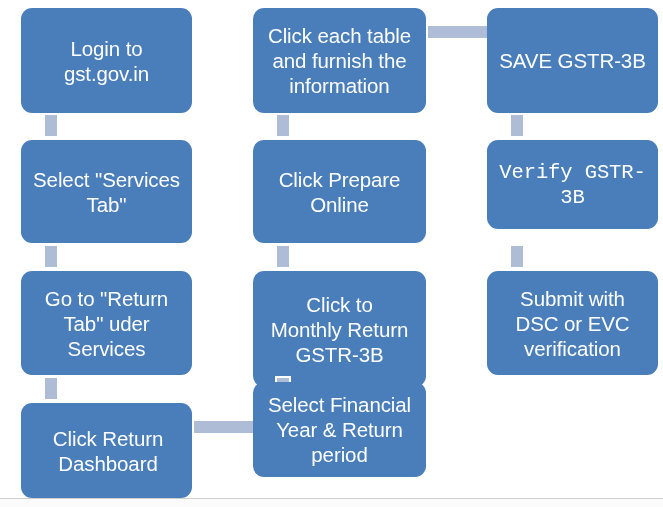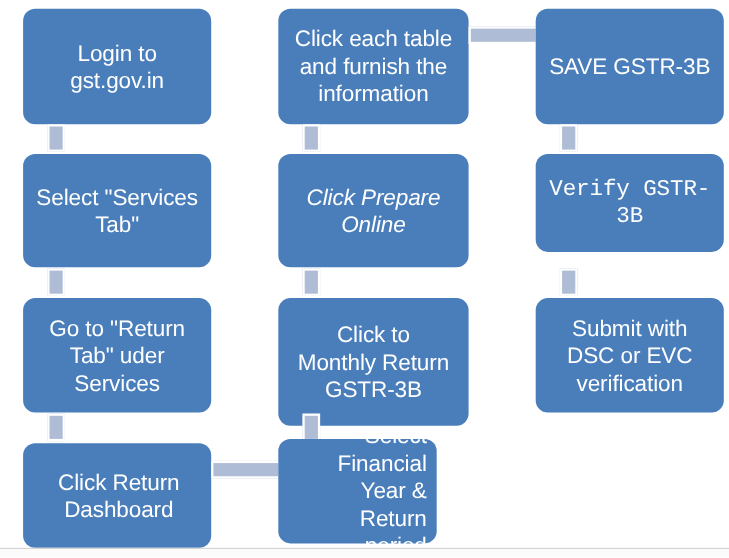--- a/index.html
+++ b/index.html
@@ -81,32 +81,32 @@
 Dashboard</div>
 
   <div class="connector" style="left:192px; top:419px; width:63px; height:16px;"></div>
 
   <div class="flow-box" style="left:253px; top:8px; width:173px; height:105px;">Click each table
 and furnish the
 information</div>
 
   <div class="connector" style="left:275px; top:113px; width:16px; height:25px;"></div>
 
-  <div class="flow-box" style="left:253px; top:140px; width:173px; height:103px;font-style:italic;">Click Prepare
+  <div class="flow-box" style="left:253px; top:140px; width:173px; height:103px;">Click Prepare
 Online</div>
 
   <div class="connector" style="left:275px; top:244px; width:16px; height:25px;"></div>
 
   <div class="flow-box" style="left:253px; top:271px; width:173px; height:116px;">Click to
 Monthly Return
 GSTR-3B</div>
 
   <div class="connector" style="left:275px; top:376px; width:16px; height:25px;"></div>
 
-  <div class="flow-box" style="left:253px; top:399px; width:144px; height:95px;text-align:right;">Select Financial
+  <div class="flow-box" style="left:253px; top:382px; width:173px; height:95px;">Select Financial
 Year  &amp; Return
 period</div>
 
   <div class="connector" style="left:426px; top:24px; width:63px; height:16px;"></div>
 
   <div class="flow-box" style="left:487px; top:8px; width:171px; height:105px;">SAVE GSTR-3B</div>
 
   <div class="connector" style="left:509px; top:113px; width:16px; height:25px;"></div>
 
   <div class="flow-box" style="left:487px; top:140px; width:171px; height:89px;font-family:Liberation Mono, monospace;">Verify GSTR-3B</div>

